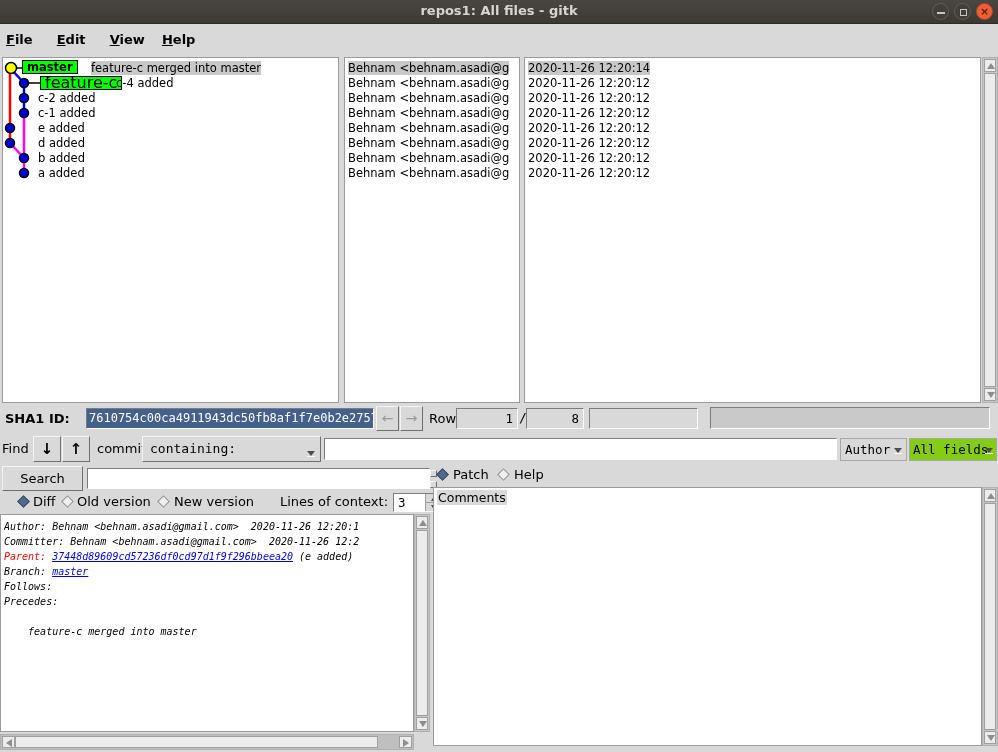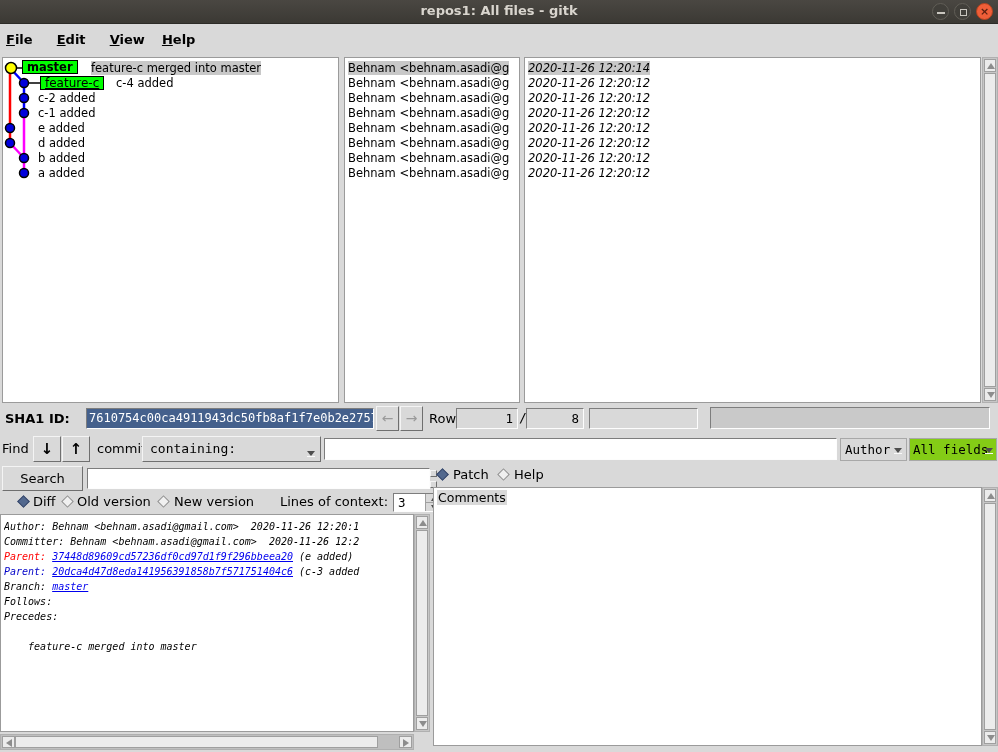--- a/index.html
+++ b/index.html
@@ -105,21 +105,21 @@
     <circle cx="8" cy="10" r="5.5" fill="#ffff00" stroke="#000" stroke-width="1.5"></circle>
     <circle cx="21" cy="25" r="4.5" fill="#0000dd" stroke="#000" stroke-width="1.5"></circle>
     <circle cx="21" cy="40" r="4.5" fill="#0000dd" stroke="#000" stroke-width="1.5"></circle>
     <circle cx="21" cy="55" r="4.5" fill="#0000dd" stroke="#000" stroke-width="1.5"></circle>
     <circle cx="7" cy="70" r="4.5" fill="#0000dd" stroke="#000" stroke-width="1.5"></circle>
     <circle cx="7" cy="85" r="4.5" fill="#0000dd" stroke="#000" stroke-width="1.5"></circle>
     <circle cx="21" cy="100" r="4.5" fill="#0000dd" stroke="#000" stroke-width="1.5"></circle>
     <circle cx="21" cy="115" r="4.5" fill="#0000dd" stroke="#000" stroke-width="1.5"></circle>
   </svg>
   <div class="reftag" style="left:19px; top:2px; font-size:11.5px; font-weight:bold;">master</div>
-  <div class="reftag" style="left:37px; top:18px; font-size:12px;text-decoration:underline;">feature-c</div>
+  <div class="reftag" style="left:37px; top:18px; font-size:16px;">feature-c</div>
 
   <div class="crow" style="left:88px;  top:3px;"><span class="sel-bg">feature-c merged into master</span></div>
   <div class="crow" style="left:113px; top:18px;"><span>c-4 added</span></div>
   <div class="crow" style="left:35px;  top:33px;"><span>c-2 added</span></div>
   <div class="crow" style="left:35px;  top:48px;"><span>c-1 added</span></div>
   <div class="crow" style="left:35px;  top:63px;"><span>e added</span></div>
   <div class="crow" style="left:35px;  top:78px;"><span>d added</span></div>
   <div class="crow" style="left:35px;  top:93px;"><span>b added</span></div>
   <div class="crow" style="left:35px;  top:108px;"><span>a added</span></div>
 </div>
@@ -128,21 +128,21 @@
   <div class="crow" style="left:3px; top:3px;"><span class="sel-bg">Behnam &lt;behnam.asadi@g</span></div>
   <div class="crow" style="left:3px; top:18px;"><span>Behnam &lt;behnam.asadi@g</span></div>
   <div class="crow" style="left:3px; top:33px;"><span>Behnam &lt;behnam.asadi@g</span></div>
   <div class="crow" style="left:3px; top:48px;"><span>Behnam &lt;behnam.asadi@g</span></div>
   <div class="crow" style="left:3px; top:63px;"><span>Behnam &lt;behnam.asadi@g</span></div>
   <div class="crow" style="left:3px; top:78px;"><span>Behnam &lt;behnam.asadi@g</span></div>
   <div class="crow" style="left:3px; top:93px;"><span>Behnam &lt;behnam.asadi@g</span></div>
   <div class="crow" style="left:3px; top:108px;"><span>Behnam &lt;behnam.asadi@g</span></div>
 </div>
 
-<div class="pane" style="left:524px; top:57px; width:457px; height:346px;font-style:italic;">
+<div class="pane" style="left:524px; top:57px; width:457px; height:346px;">
   <div class="crow" style="left:3px; top:3px;"><span class="sel-bg">2020-11-26 12:20:14</span></div>
   <div class="crow" style="left:3px; top:18px;"><span>2020-11-26 12:20:12</span></div>
   <div class="crow" style="left:3px; top:33px;"><span>2020-11-26 12:20:12</span></div>
   <div class="crow" style="left:3px; top:48px;"><span>2020-11-26 12:20:12</span></div>
   <div class="crow" style="left:3px; top:63px;"><span>2020-11-26 12:20:12</span></div>
   <div class="crow" style="left:3px; top:78px;"><span>2020-11-26 12:20:12</span></div>
   <div class="crow" style="left:3px; top:93px;"><span>2020-11-26 12:20:12</span></div>
   <div class="crow" style="left:3px; top:108px;"><span>2020-11-26 12:20:12</span></div>
 </div>
 
@@ -208,21 +208,20 @@
     <div class="abs" style="right:0; bottom:0; width:16px; height:8.5px; background:#d9d9d9; border-left:1px solid #9f9f9f;">
         <div class="spin-tri-dn"></div>
       </div>
   </div>
 </div>
 
 <div class="pane details" style="left:0; top:514px; width:414px; height:218px; padding:4px 0 0 3px;">
   <div class="dline"><span>Author: Behnam &lt;behnam.asadi@gmail.com&gt;  2020-11-26 12:20:1</span></div>
   <div class="dline"><span>Committer: Behnam &lt;behnam.asadi@gmail.com&gt;  2020-11-26 12:2</span></div>
   <div class="dline"><span class="lab-red">Parent: </span><a class="link">37448d89609cd57236df0cd97d1f9f296bbeea20</a><span> (e added)</span></div>
-  <div class="dline"><span class="lab-blue">Parent: </span><a class="link">20dca4d47d8eda141956391858b7f571751404c6</a><span> (c-3 added</span></div>
   <div class="dline"><span>Branch: </span><a class="link">master</a></div>
   <div class="dline"><span>Follows: </span></div>
   <div class="dline"><span>Precedes: </span></div>
   <div class="dline"></div>
   <div class="dline"><span>    feature-c merged into master</span></div>
 </div>
 
 <div class="sbtrack" style="left:414px; top:514px; width:16px; height:218px;">
   <div class="sbbtn" style="left:1px; top:1px; width:12px; height:13px;">
       <span class="tri up"></span>

